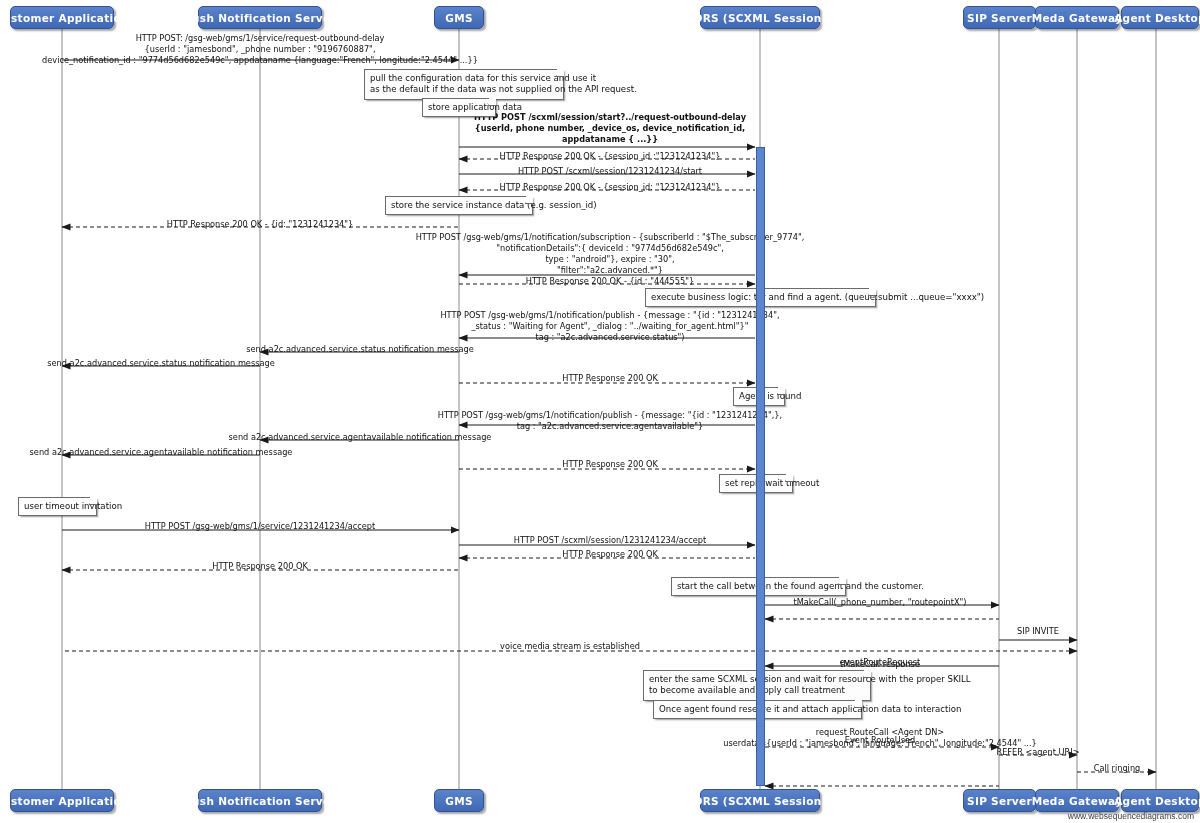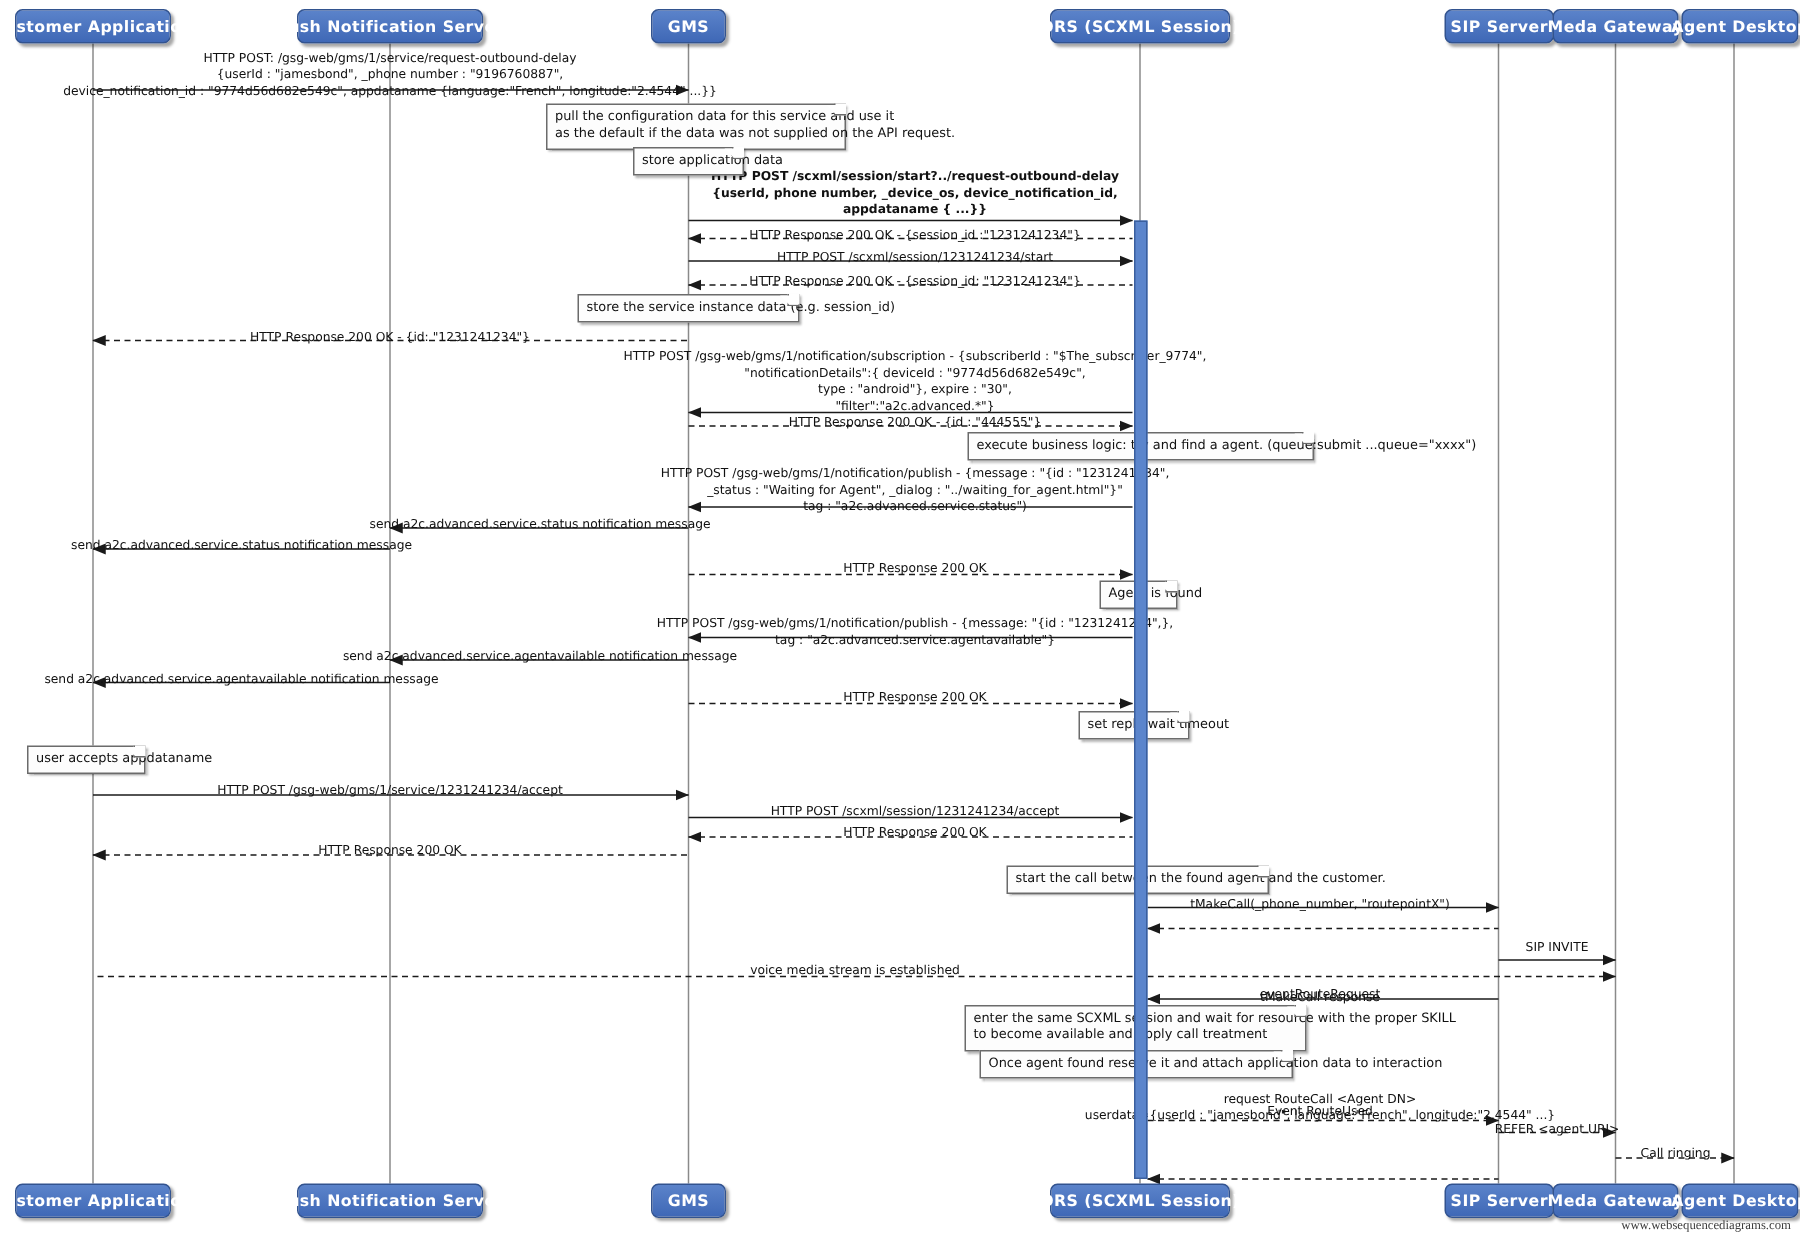--- a/index.html
+++ b/index.html
@@ -94,21 +94,21 @@
     background: #5b85cc;
     border: 1px solid #3a5f9e;
     box-sizing: border-box;
   }
   .watermark {
     position: absolute;
     right: 6px;
     bottom: 2px;
     font-size: 8.5px;
     color: #3c3c3c;
-    font-family: Liberation Serif, serif;
+    font-family: Liberation Sans, sans-serif;
   }
 </style>
 </head>
 <body>
 
 <div id="diagram">
   <svg id="svg-layer" xmlns="http://www.w3.org/2000/svg" viewBox="0 0 1200 823">
     <defs>
       <marker id="arrow-solid" markerWidth="9" markerHeight="8" refX="8.5" refY="4" orient="auto" markerUnits="userSpaceOnUse">
         <path d="M0,0.4 L9,4 L0,7.6 z" fill="#1a1a1a"></path>
@@ -246,21 +246,21 @@
       <div class="msg-label" style="left: 880px; top: 735px;">Event RouteUsed</div>
     </div>
   <div id="note-layer">
       <div class="note-box" style="left: 364px; top: 69px; width: 200px; min-height: 22px;"><span>pull the configuration data for this service and use it
 as the default if the data was not supplied on the API request.</span><span class="note-fold"></span></div>
       <div class="note-box" style="left: 422px; top: 98px; width: 74px; min-height: 14px;"><span>store application data</span><span class="note-fold"></span></div>
       <div class="note-box" style="left: 385px; top: 196px; width: 148px; min-height: 14px;"><span>store the service instance data (e.g. session_id)</span><span class="note-fold"></span></div>
       <div class="note-box" style="left: 645px; top: 288px; width: 231px; min-height: 14px;"><span>execute business logic: try and find a agent. (queue:submit ...queue="xxxx")</span><span class="note-fold"></span></div>
       <div class="note-box" style="left: 733px; top: 387px; width: 52px; min-height: 14px;"><span>Agent is found</span><span class="note-fold"></span></div>
       <div class="note-box" style="left: 719px; top: 474px; width: 74px; min-height: 14px;"><span>set reply wait timeout</span><span class="note-fold"></span></div>
-      <div class="note-box" style="left: 18px; top: 497px; width: 79px; min-height: 14px;"><span>user accepts appdataname</span><span class="note-fold"></span></div>
+      <div class="note-box" style="left: 18px; top: 497px; width: 79px; min-height: 14px;"><span>user timeout invitation</span><span class="note-fold"></span></div>
       <div class="note-box" style="left: 671px; top: 577px; width: 175px; min-height: 14px;"><span>start the call between the found agent and the customer.</span><span class="note-fold"></span></div>
       <div class="note-box" style="left: 643px; top: 670px; width: 228px; min-height: 22px;"><span>enter the same SCXML session and wait for resource with the proper SKILL
 to become available and apply call treatment</span><span class="note-fold"></span></div>
       <div class="note-box" style="left: 653px; top: 700px; width: 209px; min-height: 14px;"><span>Once agent found reserve it and attach application data to interaction</span><span class="note-fold"></span></div>
     </div>
   <div id="activation-layer">
       <div class="activation" style="left: 756px; top: 147px; width: 9px; height: 639px;"></div>
     </div>
 
   <div class="watermark">www.websequencediagrams.com</div>

